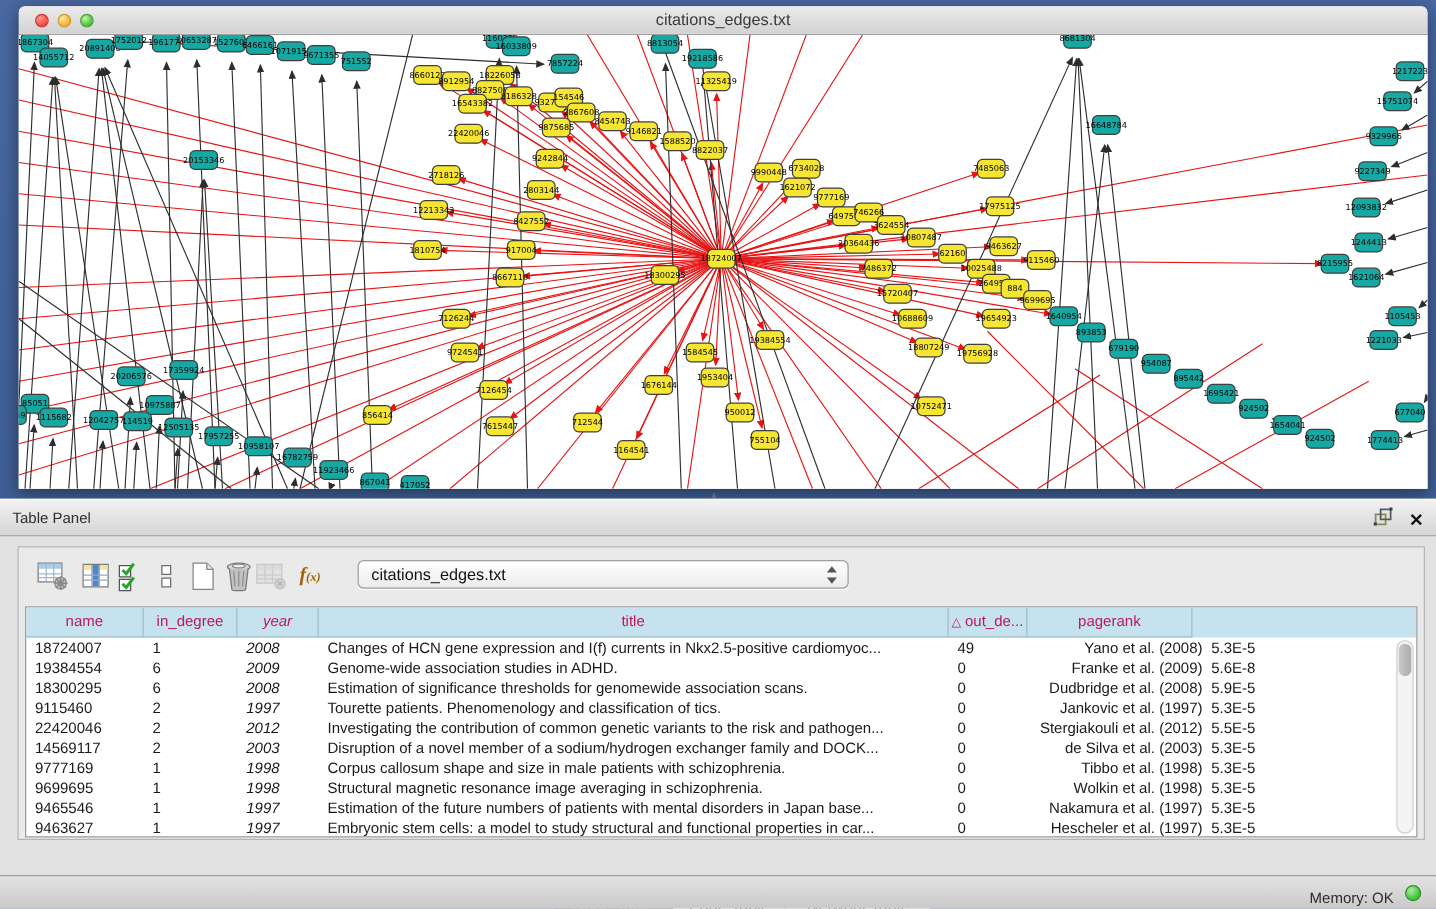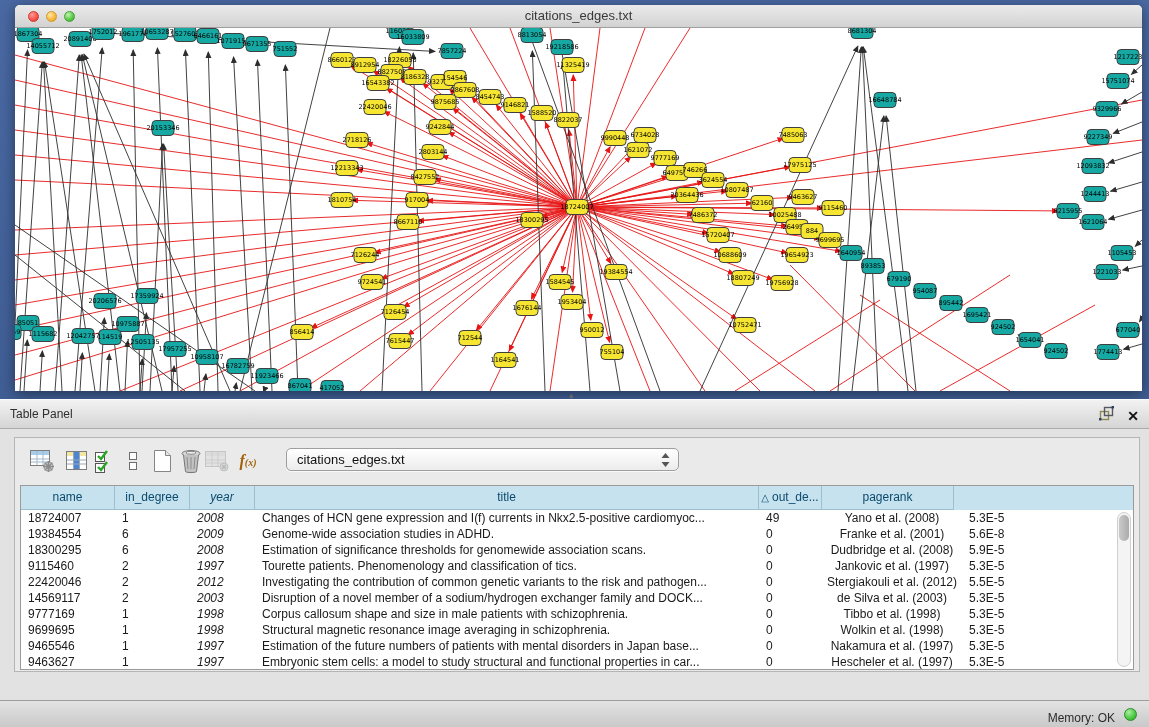--- a/index.html
+++ b/index.html
@@ -52,29 +52,29 @@
            background:linear-gradient(180deg,#ffffff,#ececec);
            box-shadow:0 1px 1px rgba(255,255,255,.8), inset 0 1px 0 #fff;
            font-size:13px; color:#111; line-height:21px; padding-left:10px; }
   .combo .arrows { position:absolute; right:7px; top:3px; }
 
   
   .table-area { position:absolute; left:5px; top:47px; width:1114px; height:185px;
                 background:#fff; border:1px solid #9a9a9a; overflow:hidden; }
   .thead { display:flex; height:24px; background:#c5e2ee; }
   .th { border-right:1px solid #9ebfcd; border-bottom:1px solid #9ebfcd;
-        font-size:12px; color:#0c4a6e; text-align:center; line-height:23px;
+        font-size:12px; color:#be185d; text-align:center; line-height:23px;
         white-space:nowrap; overflow:hidden; }
   .th:first-child { border-left:none; }
   .trow { display:flex; height:16px; }
   .td { font-size:12px; color:#1a1a1a; line-height:16px; white-space:nowrap;
         overflow:hidden; padding-left:7px; }
   .c0{width:94px;} .c1{width:75px;} .c2{width:65px;font-style:italic;} .c3{width:504px;}
   .c4{width:63px;} .c5{width:140px;} .c6{width:132px;}
-  .td.c5 { text-align:center; padding-left:0; }
+  .td.c5 { text-align:right; padding-left:0; }
   .sort-tri { font-size:10px; margin-right:3px; }
   .vscroll { position:absolute; right:2px; top:26px; width:14px; height:155px;
              background:#f4f4f4; border:1px solid #d0d0d0; border-radius:7px; }
   .vthumb { position:absolute; left:1px; top:2px; width:10px; height:26px;
             background:linear-gradient(90deg,#c9c9c9,#ababab); border-radius:6px; }
 
   
   .tabs { position:absolute; left:428px; top:275px; height:23px; display:flex;
           border:1px solid #9b9b9b; border-radius:5px; overflow:hidden;
           background:#fff; box-shadow:0 1px 0 rgba(255,255,255,.7); }
@@ -875,21 +875,21 @@
               <div class="td c4">49</div>
               <div class="td c5">Yano et al. (2008)</div>
               <div class="td c6">5.3E-5</div>
             </div>
             <div class="trow">
               <div class="td c0">19384554</div>
               <div class="td c1">6</div>
               <div class="td c2">2009</div>
               <div class="td c3">Genome-wide association studies in ADHD.</div>
               <div class="td c4">0</div>
-              <div class="td c5">Franke et al. (2001)</div>
+              <div class="td c5">Franke et al. (2009)</div>
               <div class="td c6">5.6E-8</div>
             </div>
             <div class="trow">
               <div class="td c0">18300295</div>
               <div class="td c1">6</div>
               <div class="td c2">2008</div>
               <div class="td c3">Estimation of significance thresholds for genomewide association scans.</div>
               <div class="td c4">0</div>
               <div class="td c5">Dudbridge et al. (2008)</div>
               <div class="td c6">5.9E-5</div>

